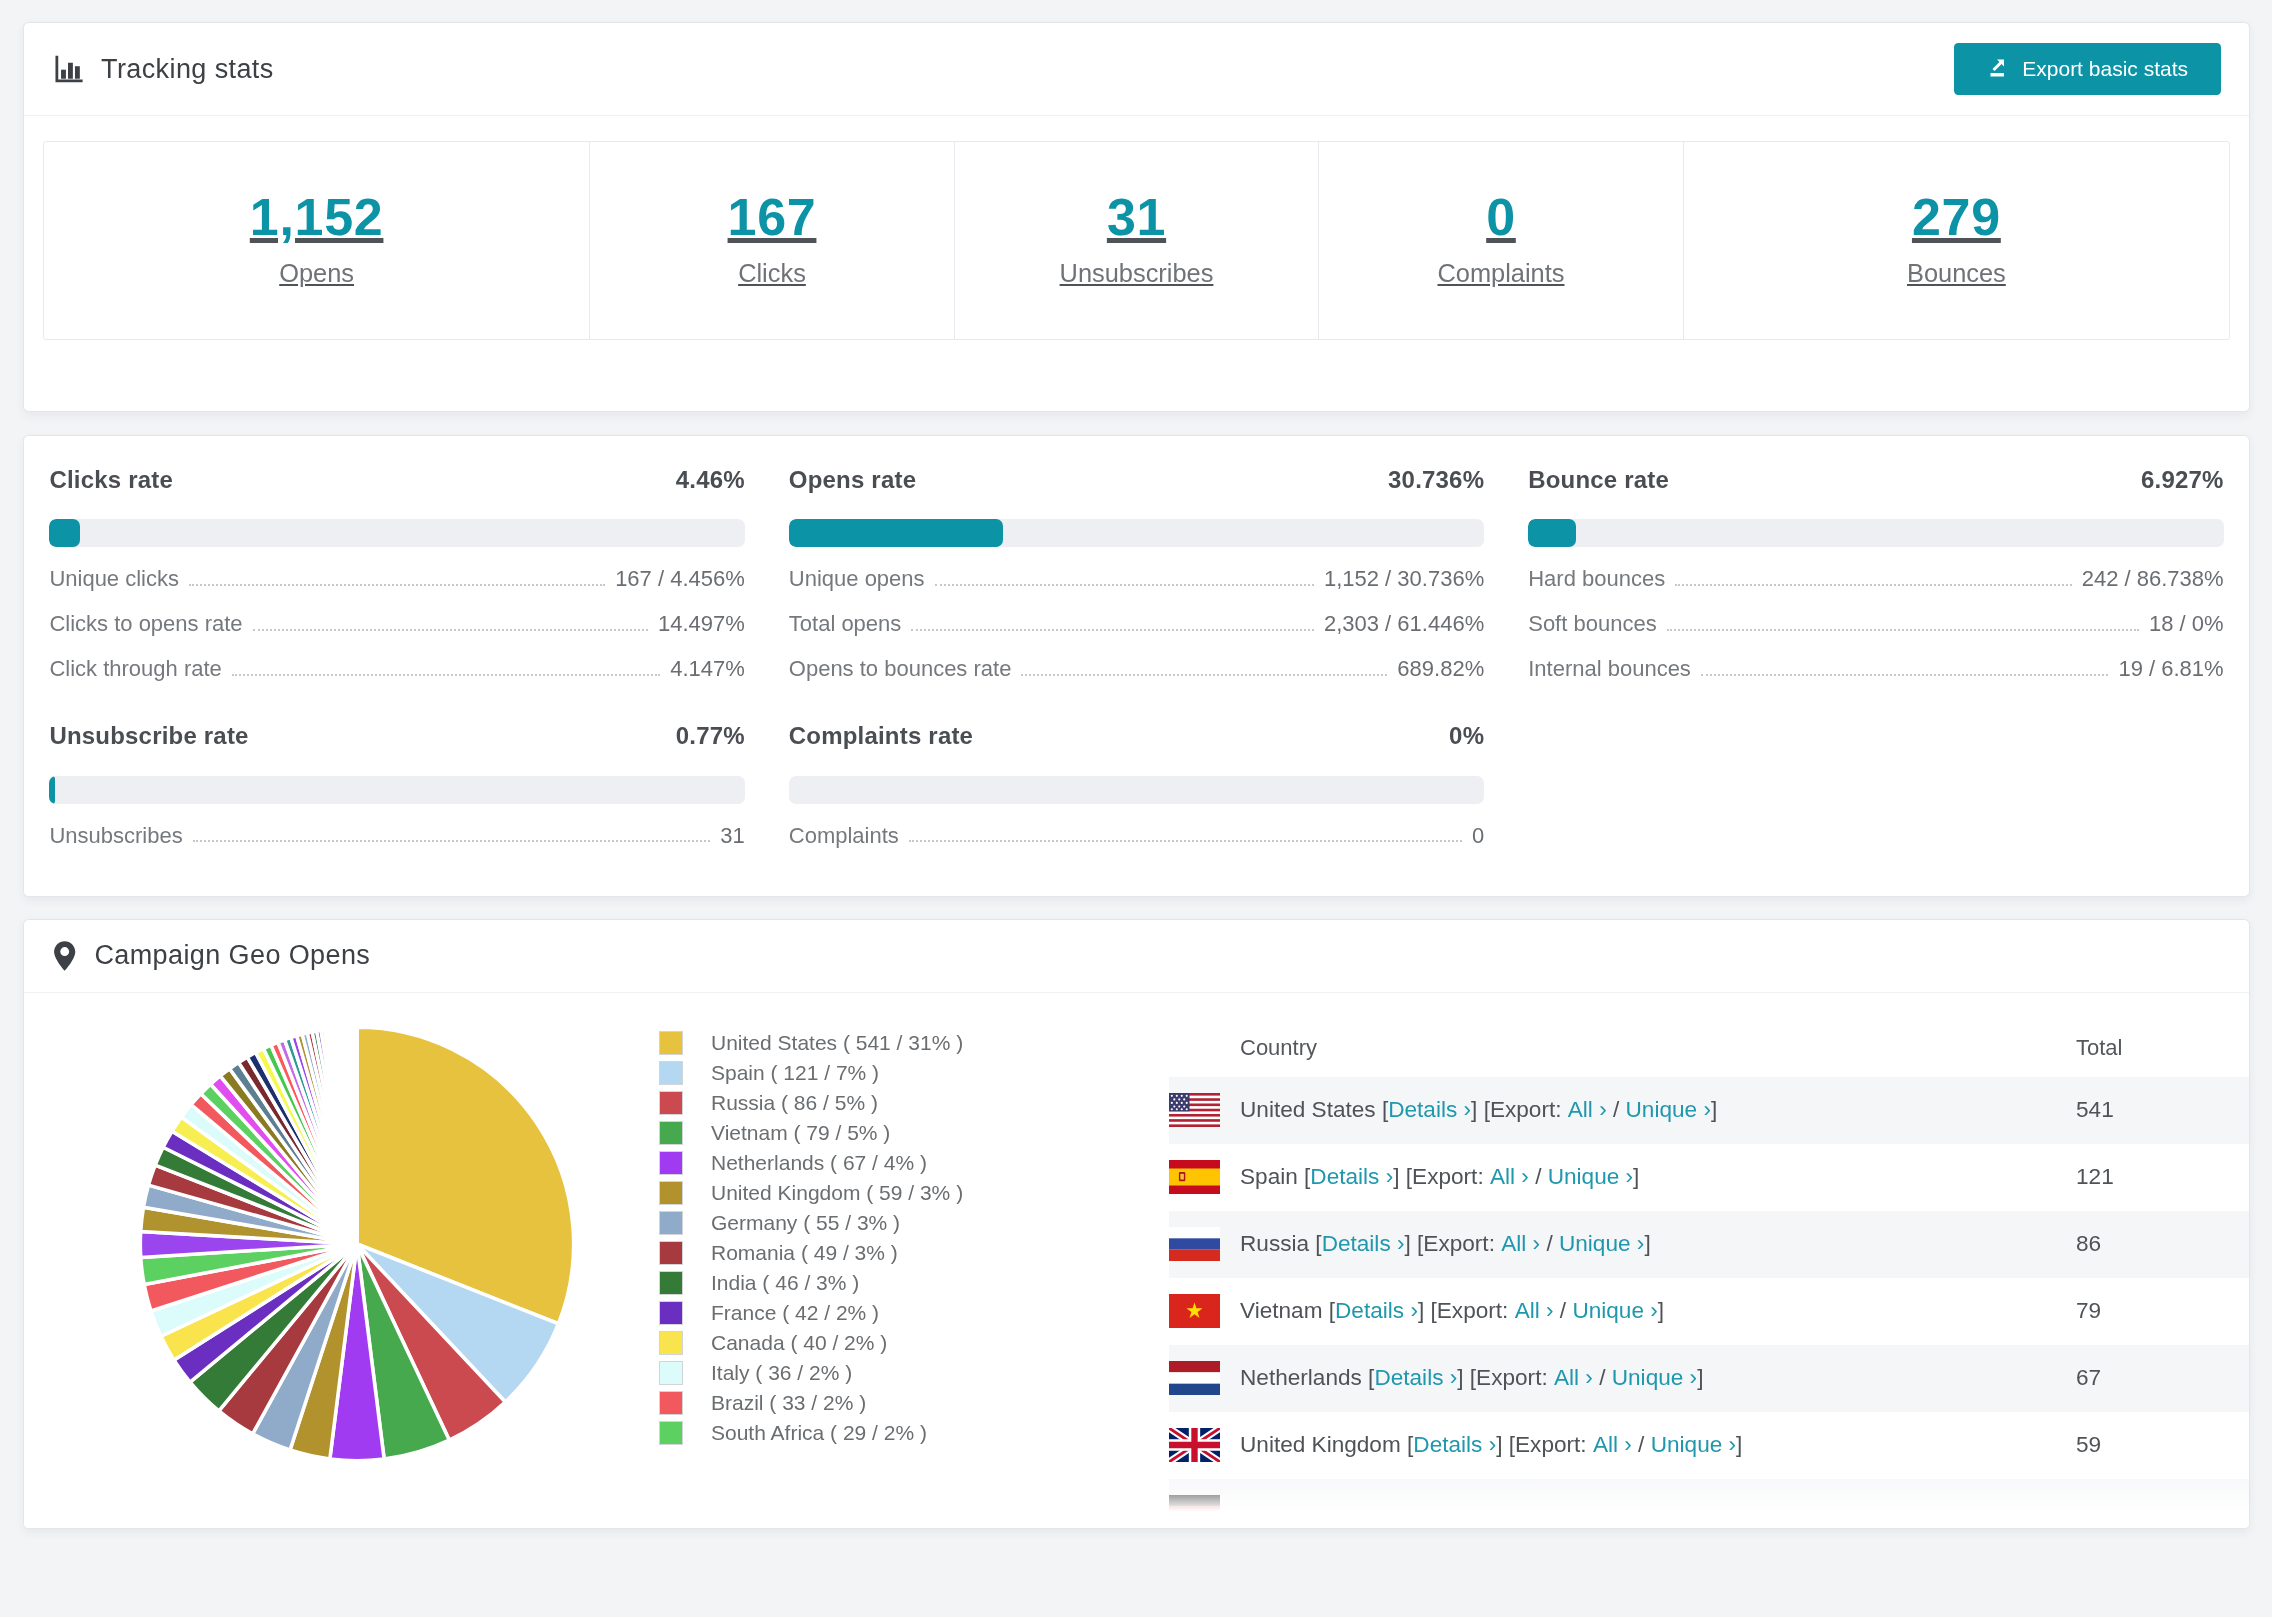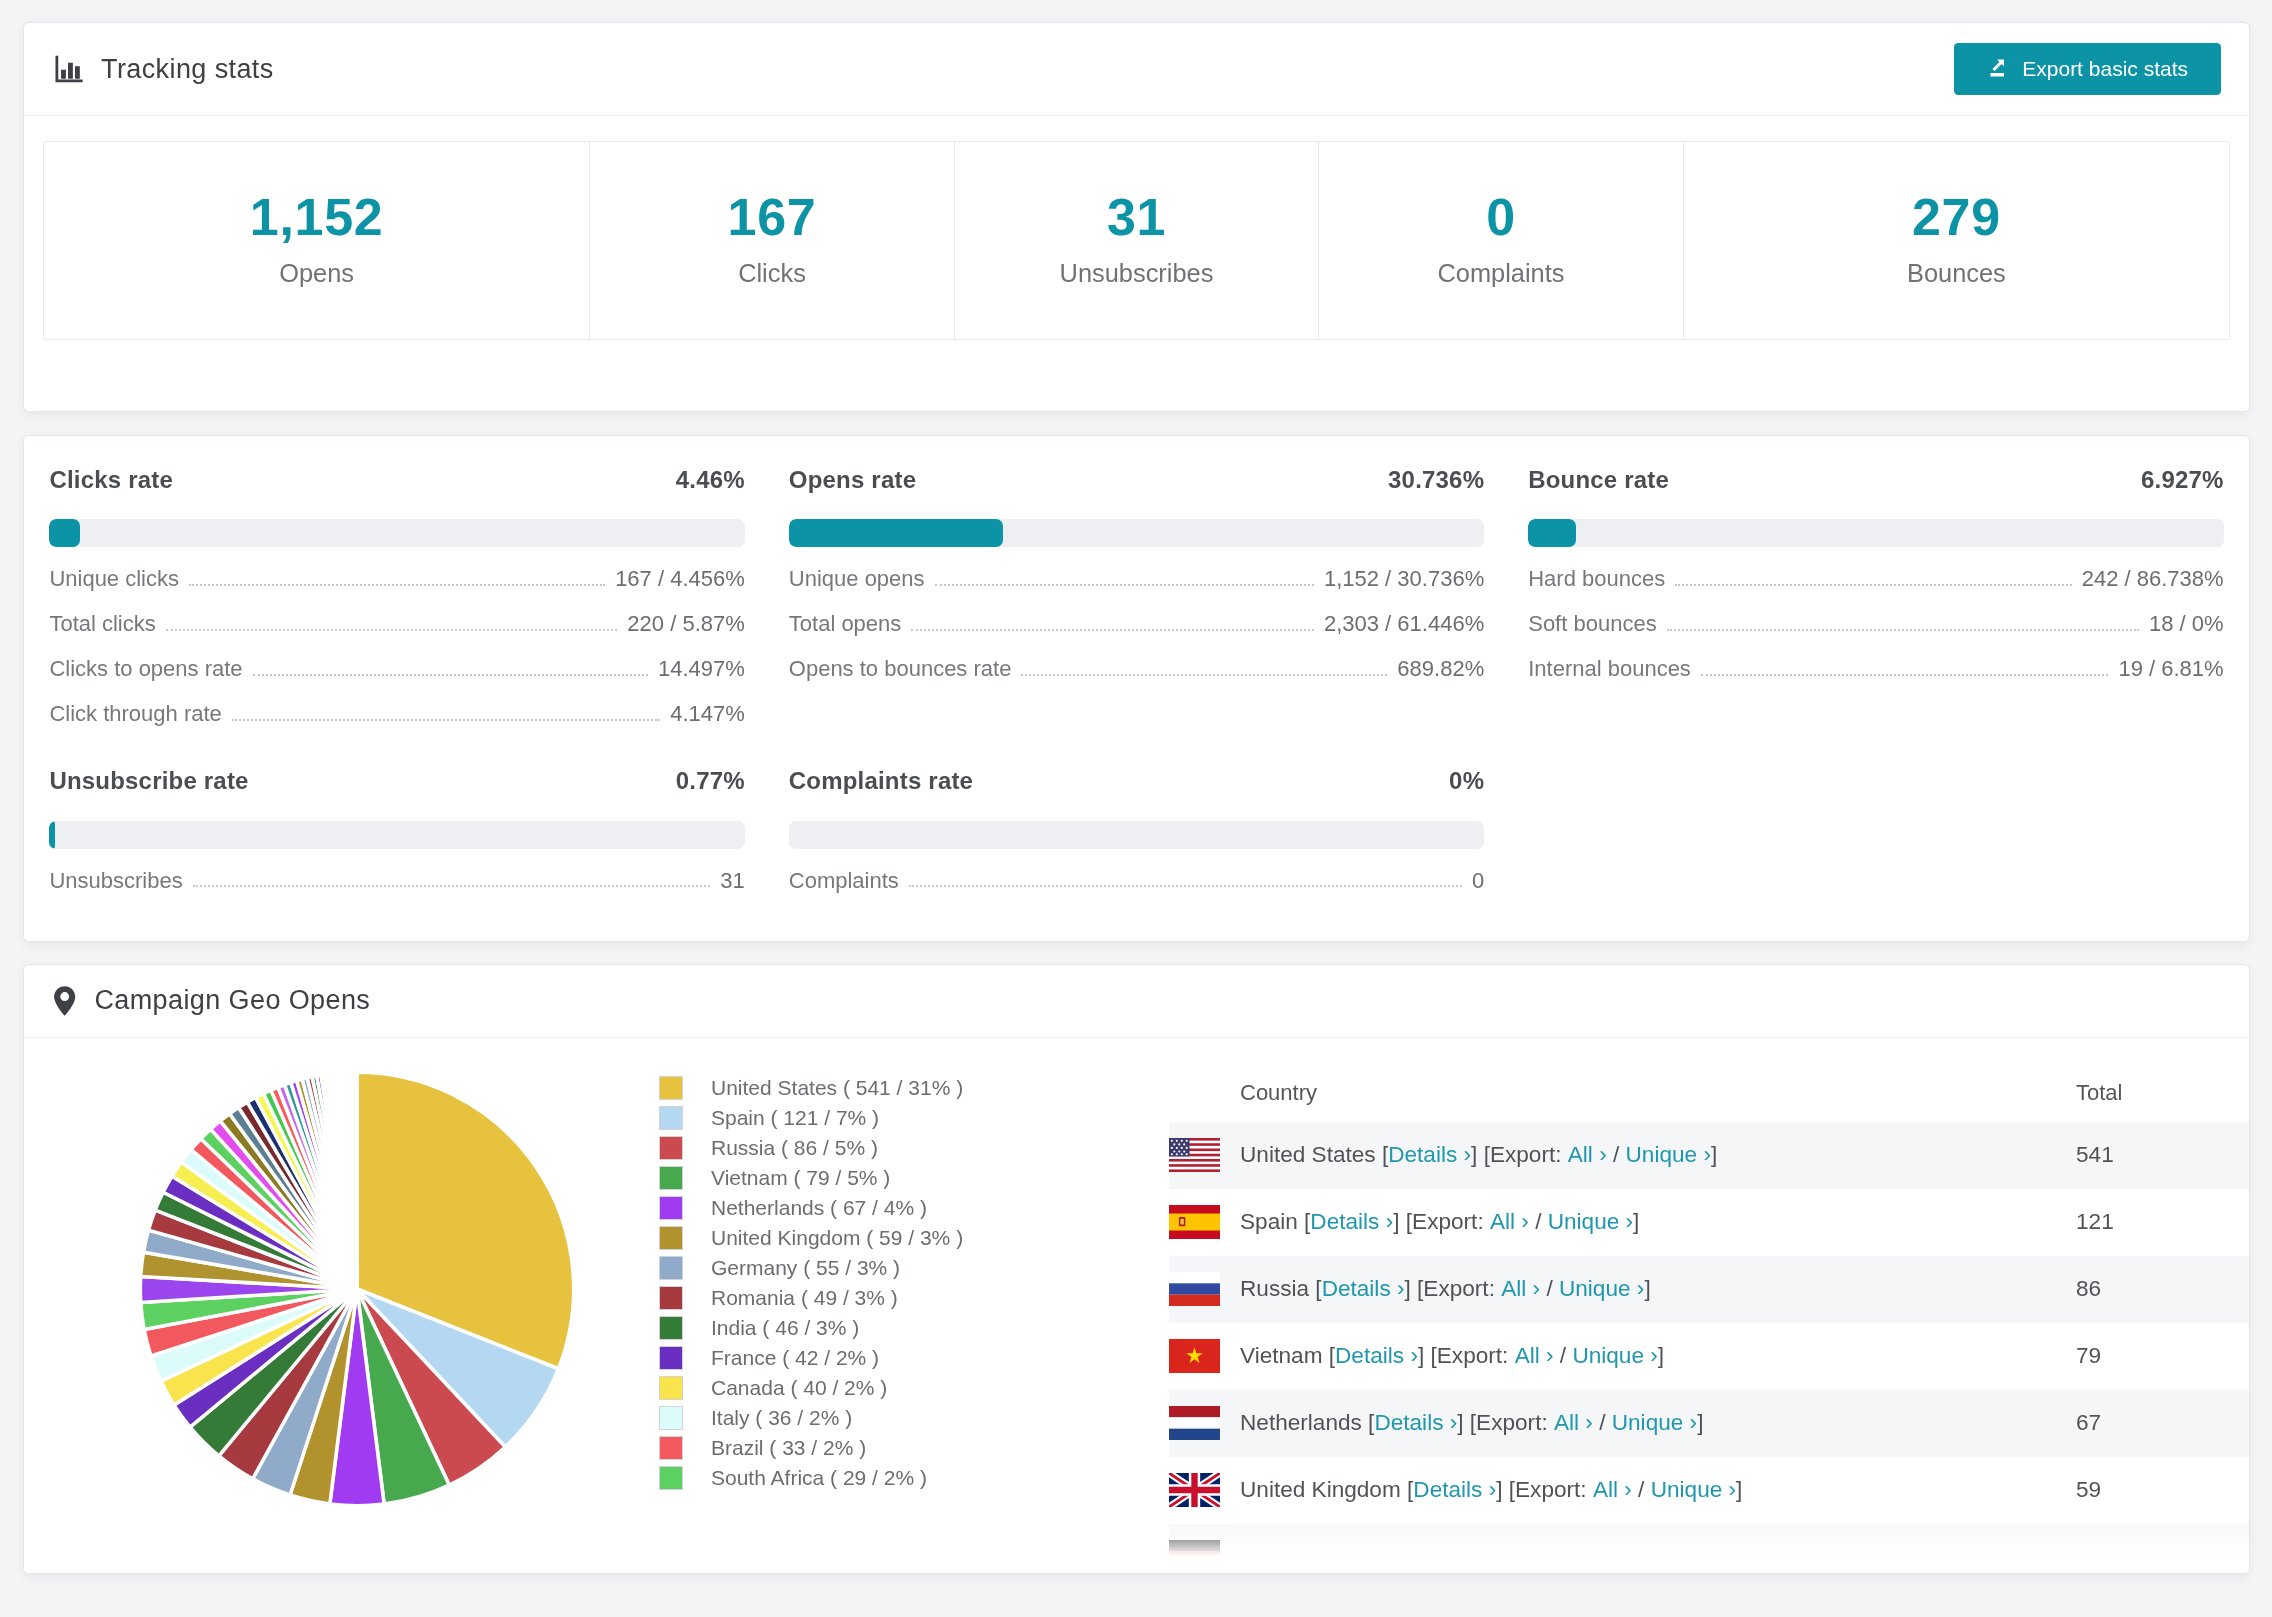--- a/index.html
+++ b/index.html
@@ -34,21 +34,21 @@
 
   .btn-accent {
     display:flex; align-items:center; gap:11.3px;
     background:var(--accent,#0d93a6); color:#fff;
     font-family:inherit; font-size:21px;
     border:none; border-radius:4.2px;
     padding:0 33px; height:52px; cursor:pointer;
   }
 
   
-  .stats-wrap { padding:25px 19px 71px; }
+  .stats-wrap { padding:25px 19px 71px;text-decoration:underline; }
   .stats-box { display:flex; border:0.7px solid #e7e9ee; border-radius:2.8px; height:199px; }
   .stat-col { flex:2; text-align:center; border-left:0.7px solid #e7e9ee; padding-top:45px; }
   .stat-col.wide { flex:3; }
   .stat-col:first-child { border-left:none; }
   .stat-value { font-size:52px; font-weight:700; letter-spacing:0.7px; line-height:61px; color:var(--accent,#0d93a6); }
   .stat-label { font-size:25.4px; color:#6f7377; margin-top:11.3px; }
 
   
   .rates-grid {
     display:grid; grid-template-columns:repeat(3,1fr);
@@ -150,25 +150,20 @@
             <span class="p-value">4.46%</span>
           </div>
           <div class="p-bar">
             <div class="p-fill" style="width: 4.46%;"></div>
           </div>
           <div class="p-rows">
             <div class="p-row">
               <span class="lbl">Unique clicks</span>
               <span class="p-dots"></span>
               <span class="val">167 / 4.456%</span>
-            </div>
-            <div class="p-row">
-              <span class="lbl">Total clicks</span>
-              <span class="p-dots"></span>
-              <span class="val">220 / 5.87%</span>
             </div>
             <div class="p-row">
               <span class="lbl">Clicks to opens rate</span>
               <span class="p-dots"></span>
               <span class="val">14.497%</span>
             </div>
             <div class="p-row">
               <span class="lbl">Click through rate</span>
               <span class="p-dots"></span>
               <span class="val">4.147%</span>

